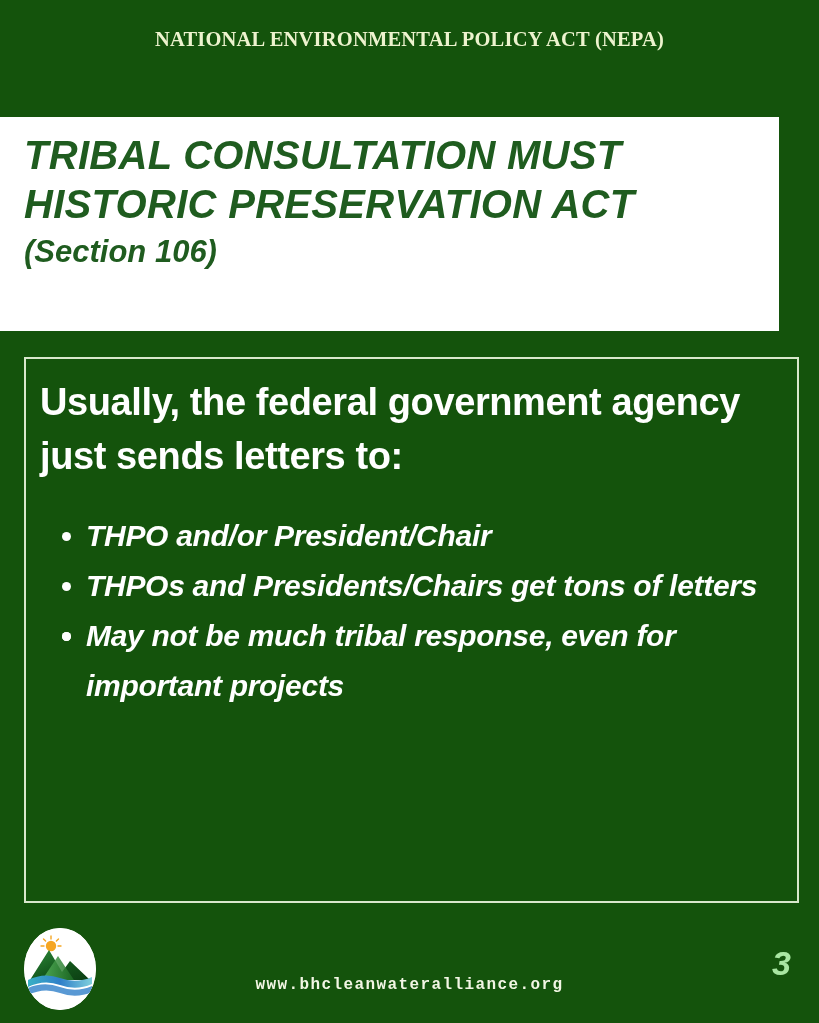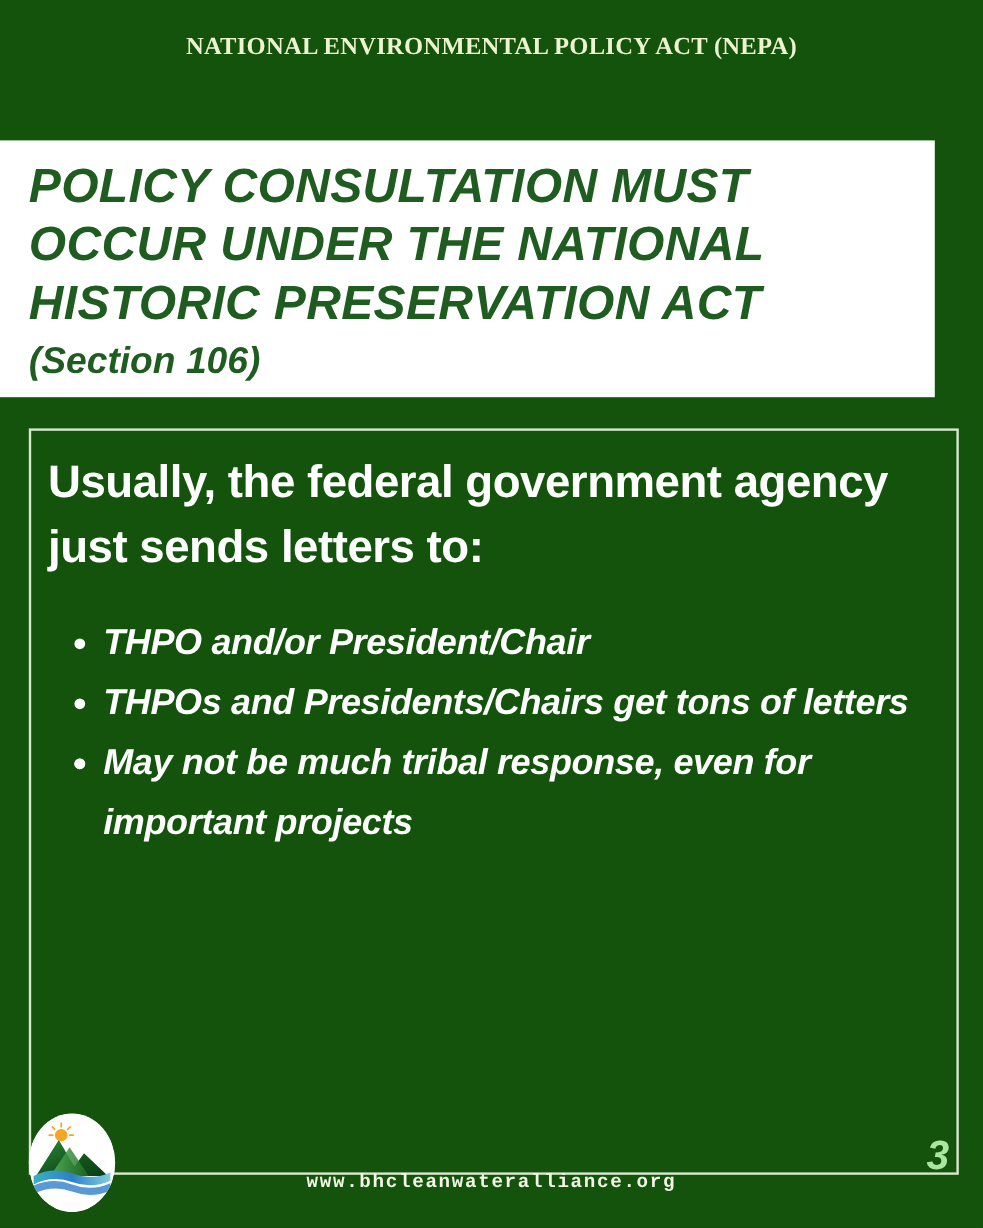--- a/index.html
+++ b/index.html
@@ -62,21 +62,21 @@
     line-height: 40px;
     margin-top: 3px;
   }
 
   
   .content-box {
     position: absolute;
     left: 24px;
     top: 357px;
     width: 775px;
-    height: 622px;
+    height: 546px;
     box-sizing: border-box;
     border: 2px solid #d9e7cd;
     padding: 16px 18px 0 14px;
   }
   .intro {
     color: #ffffff;
     font-family: "Liberation Sans", sans-serif;
     font-weight: bold;
     font-size: 38px;
     line-height: 54px;
@@ -144,22 +144,21 @@
   }
 </style>
 </head>
 <body>
 
 <div class="header">
   <span class="header-line">NATIONAL ENVIRONMENTAL POLICY ACT (NEPA)</span>
 </div>
 
 <div class="title-panel">
-  <div class="title-main">POLICY CONSULTATION MUST</div>
-  <div class="title-main">OCCUR UNDER THE NATIONAL</div>
+  <div class="title-main">TRIBAL CONSULTATION MUST</div>
   <div class="title-main">HISTORIC PRESERVATION ACT</div>
   <div class="title-sub">(Section 106)</div>
 </div>
 
 <div class="content-box">
   <div class="intro">Usually, the federal government agency just sends letters to:</div>
   <ul class="bullets">
     <li class="bullet">
       <span class="dot"></span>
       <span>THPO and/or President/Chair</span>

